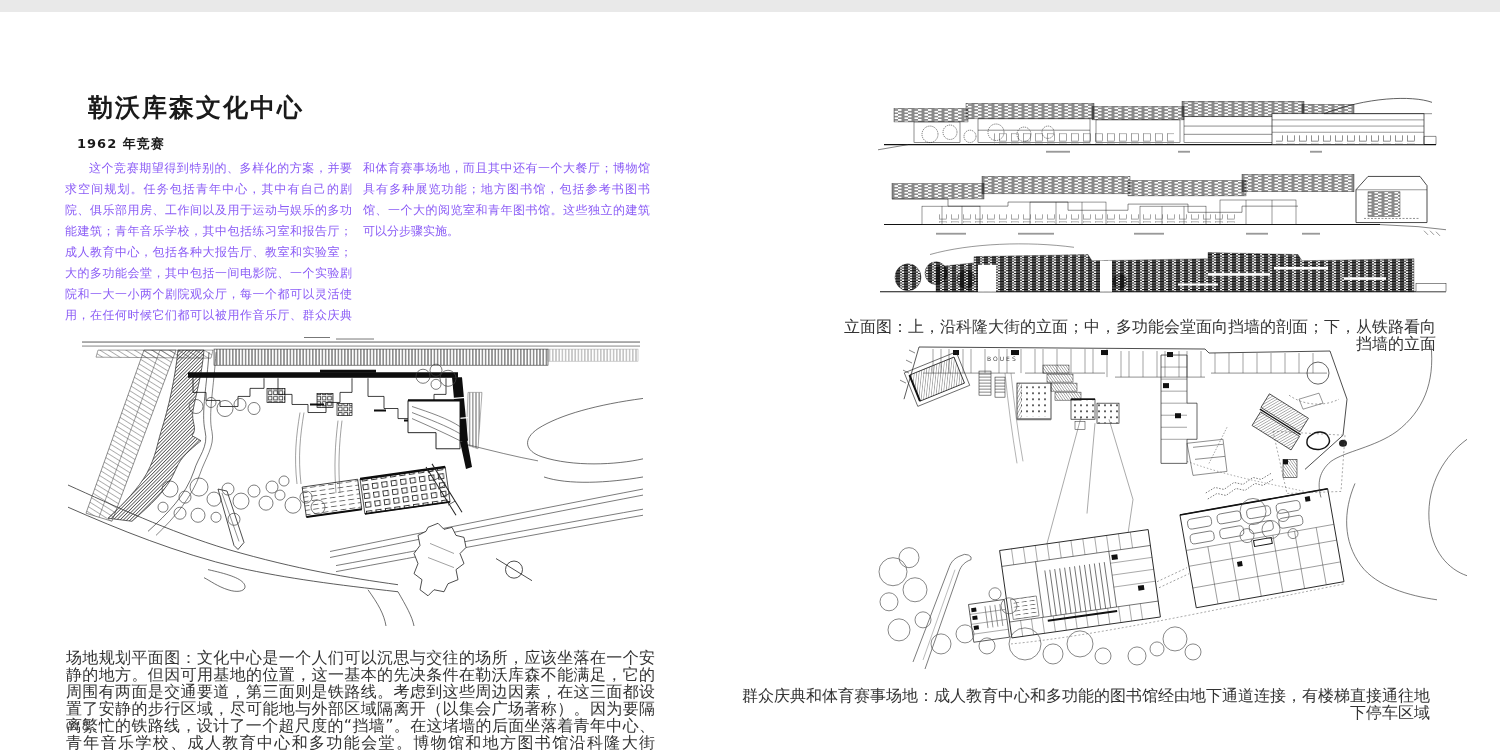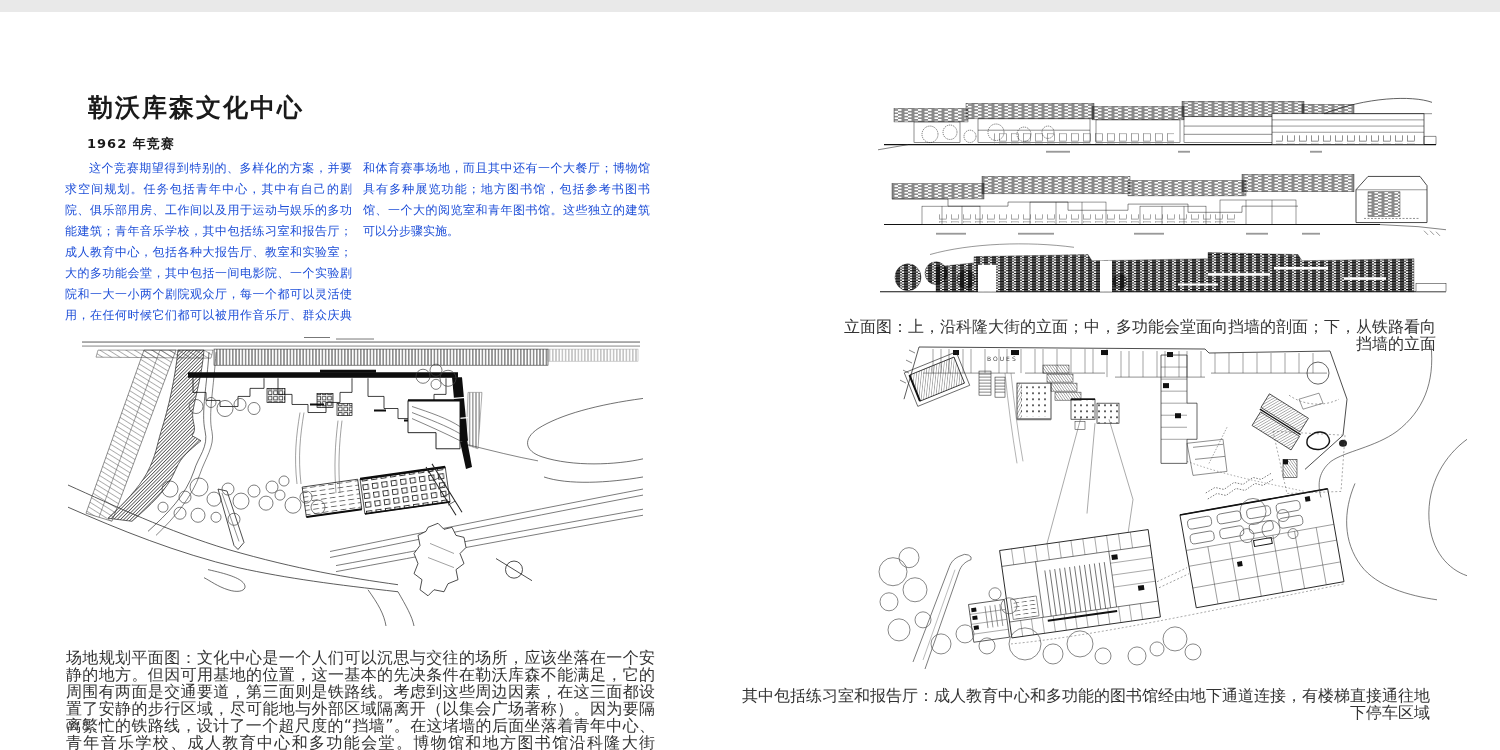--- a/index.html
+++ b/index.html
@@ -1,22 +1,22 @@
 <!DOCTYPE html>
 <html><head>
 <meta charset="utf-8">
 <style>
   html,body{margin:0;padding:0;background:#e9e9e9;}
   .canvas{position:relative;width:1500px;height:750px;margin:12px auto;background:#fff;
           font-family:"DejaVu Sans","Liberation Sans",sans-serif;color:#1a1a1a;overflow:hidden;}
   .abs{position:absolute;}
   .page-title{left:88px;top:62px;font-size:25px;font-weight:bold;letter-spacing:2px;}
-  .subtitle{left:87px;top:112px;font-size:13px;font-weight:bold;letter-spacing:1px;}
+  .subtitle{left:77px;top:112px;font-size:13px;font-weight:bold;letter-spacing:1px;}
   .body-cols{left:65px;top:146px;width:585px;height:170px;column-count:2;column-gap:11px;
-             column-fill:auto;font-size:12px;line-height:21px;text-align:justify;color:#1d4ed8;overflow:hidden;}
+             column-fill:auto;font-size:12px;line-height:21px;text-align:justify;color:#8b5cf6;overflow:hidden;}
   .body-cols p{margin:0;text-indent:2em;}
   figure{margin:0;padding:0;}
   .site-plan{left:68px;top:324px;width:575px;height:290px;}
   .caption{font-size:16px;line-height:17px;color:#333;}
   .cap-left{left:66px;top:621px;width:589px;text-align:justify;}
   .cap-elev{right:64px;top:290px;width:600px;text-align:right;}
   .cap-plan{right:70px;top:659px;width:700px;text-align:right;}
   .pagenum{font-size:13px;letter-spacing:1.5px;color:#444;font-family:Liberation Serif, serif;}
   .pn-left{left:66px;top:706px;}
   .pn-right{right:88px;top:744px;}
@@ -456,17 +456,17 @@
             <circle cx="396" cy="186" r="9"></circle>
             <circle cx="408" cy="172" r="6"></circle>
             <circle cx="372" cy="192" r="7"></circle>
             <circle cx="418" cy="190" r="5"></circle>
           <circle cx="300" cy="295" r="12"></circle>
             <circle cx="318" cy="308" r="8"></circle>
         </g>
       </svg>
     </figure>
 
-    <p class="abs caption cap-plan">其中包括练习室和报告厅：成人教育中心和多功能的图书馆经由地下通道连接，有楼梯直接通往地下停车区域</p>
+    <p class="abs caption cap-plan">群众庆典和体育赛事场地：成人教育中心和多功能的图书馆经由地下通道连接，有楼梯直接通往地下停车区域</p>
     <div class="abs pagenum pn-right">019</div>
   </section>
 
 </div>
 
 </body></html>

